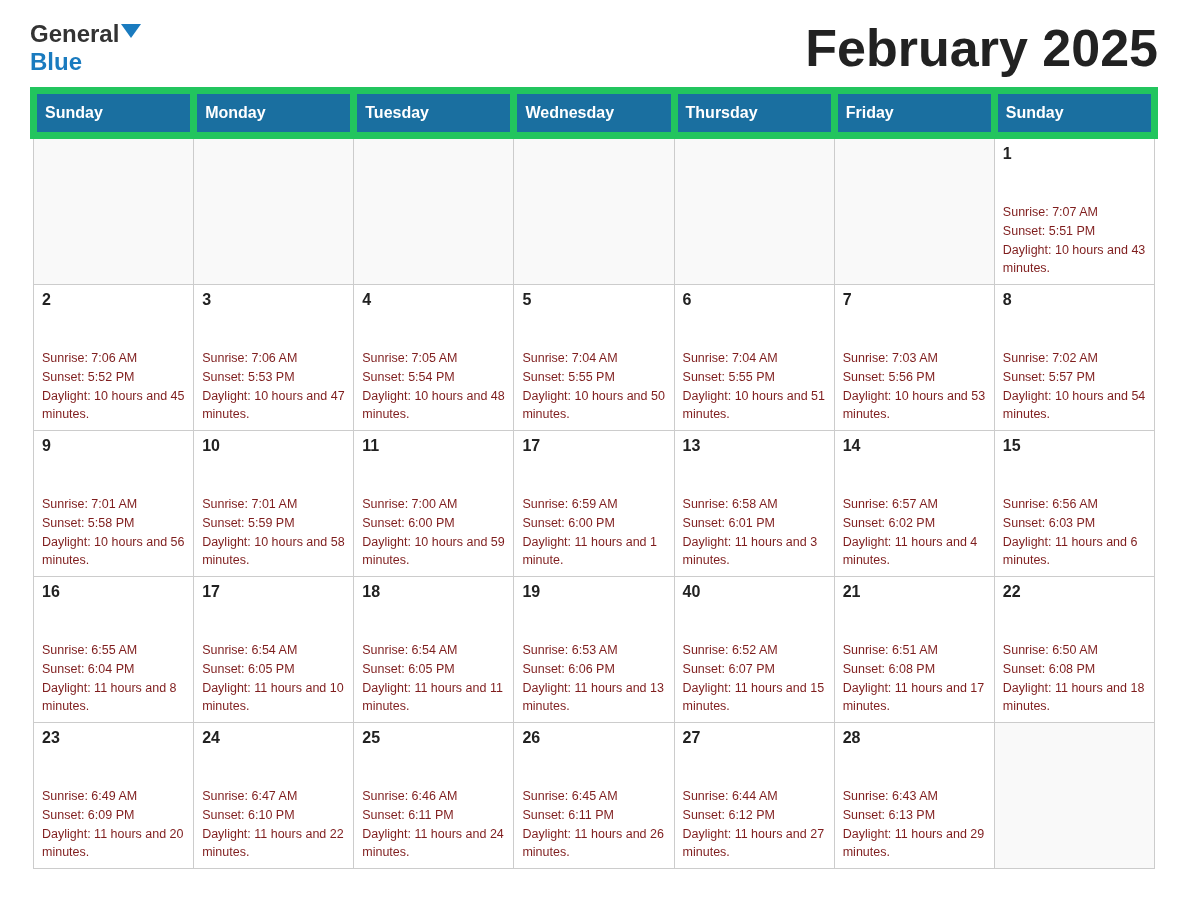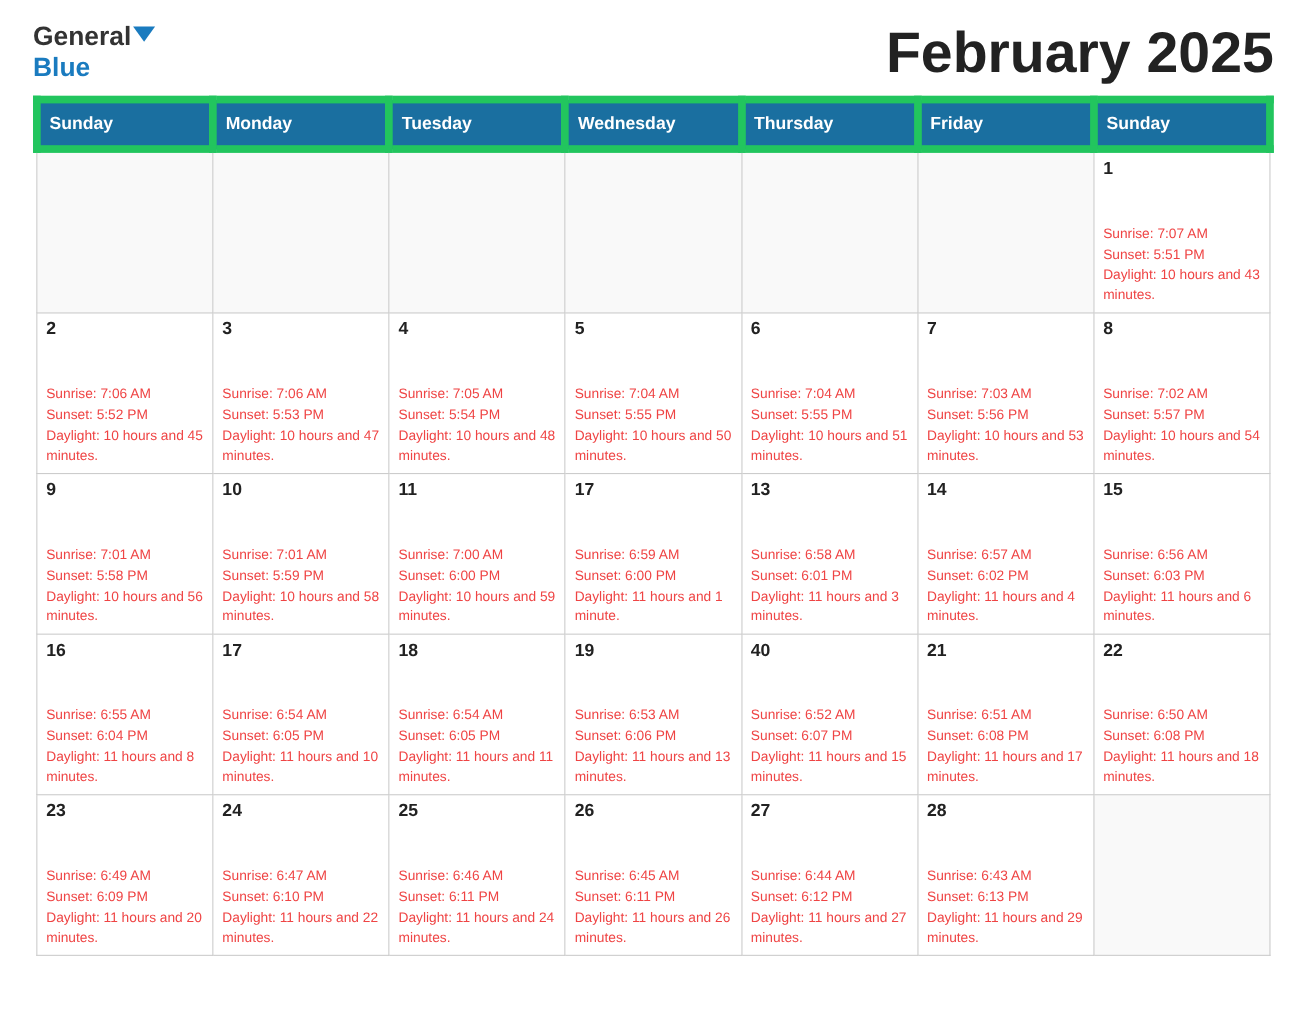--- a/index.html
+++ b/index.html
@@ -82,21 +82,21 @@
     }
     .day-number {
       font-size: 16px;
       font-weight: bold;
       color: #222;
       display: block;
       margin-bottom: 3px;
     }
     .day-info {
       font-size: 12.5px;
-      color: #ef4444;
+      color: #7f1d1d;
       line-height: 1.5;
       margin-top: 40px;
     }
     .row-border td {
       border-top: 2px solid #1a6fa0;
     }
   </style>
 </head>
 <body>
 

